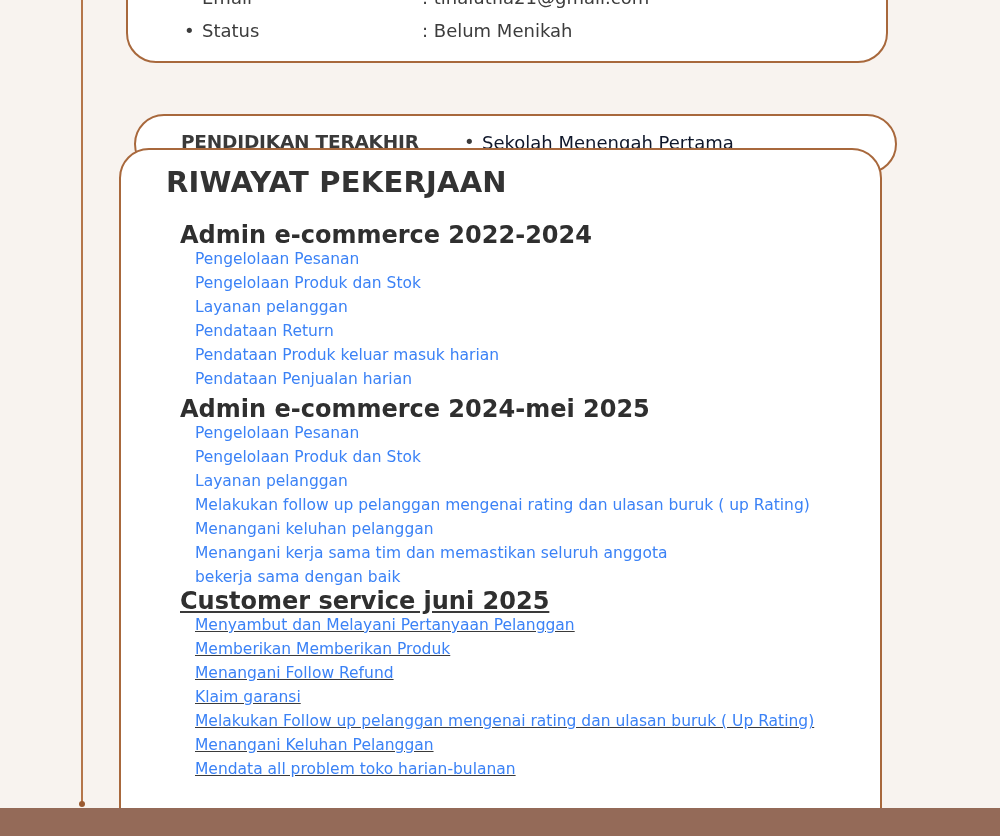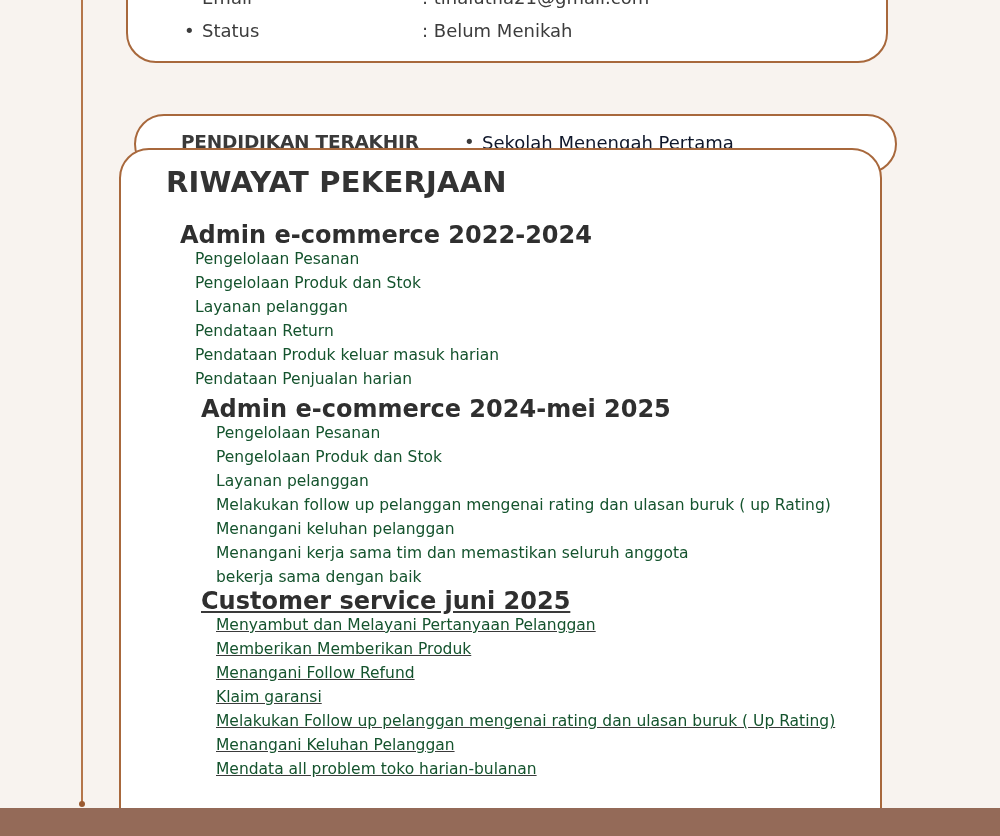--- a/index.html
+++ b/index.html
@@ -47,24 +47,24 @@
       position: absolute; left: 45px; top: 15px; font-size: 29px; font-weight: bold;
       color: #333333; letter-spacing: 0.2px;
     }
     .job-list { position: absolute; left: 59px; top: 73px; width: 700px; }
     .job { margin: 0; }
     .job-title {
       font-size: 24px; font-weight: bold; color: #2f2f2f; line-height: 24px;
       white-space: nowrap;
     }
     .task {
-      font-size: 15.5px; color: #14532d; line-height: 24px; padding-left: 15px;
+      font-size: 15.5px; color: #3b82f6; line-height: 24px; padding-left: 15px;
       white-space: nowrap;
     }
-    .job + .job { margin-top: 6px; margin-left: 21px; }
+    .job + .job { margin-top: 6px; }
     .job.tight { margin-top: 0; text-decoration: underline; }
   </style>
 </head>
 <body>
 
 <div class="vline"></div>
 <div class="vdot"></div>
 
 <div class="box box-personal">
   <div class="info-row" style="left:56px; top:25px;">

